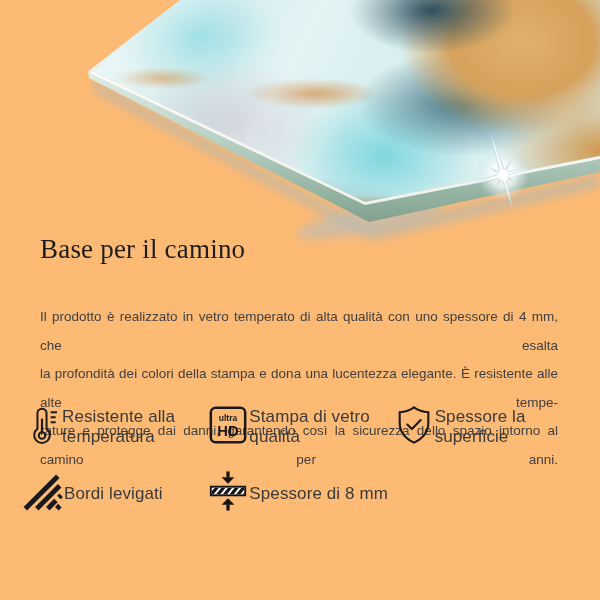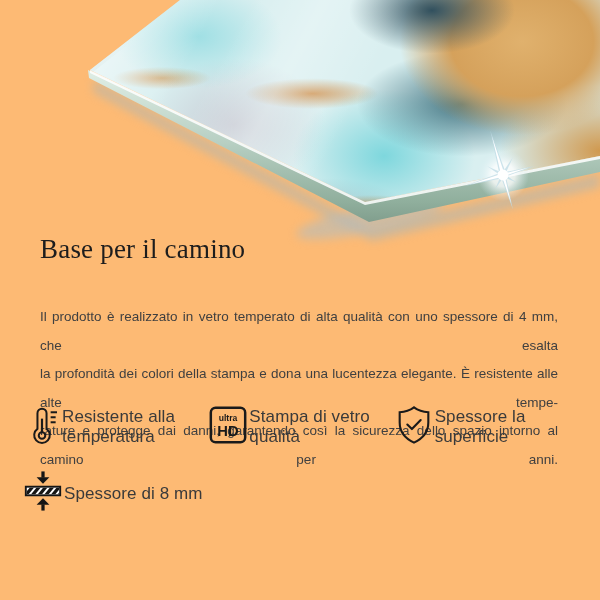--- a/index.html
+++ b/index.html
@@ -162,20 +162,31 @@
       <div class="icon-box">
         <svg width="42" height="44" viewBox="0 0 44 44" fill="none" stroke="#1a1a1a">
           <path d="M22 3.5 C26.5 6.8 31.5 8.3 37 8.6 V19.5 C37 29.3 30.6 36.6 22 40.5 C13.4 36.6 7 29.3 7 19.5 V8.6 C12.5 8.3 17.5 6.8 22 3.5 Z" stroke-width="2.2"></path>
           <path d="M15 21.5 L19.8 26.3 L29 16.8" stroke-width="2.2" stroke-linecap="round" stroke-linejoin="round"></path>
         </svg>
       </div>
       <div class="label">Spessore la superficie</div>
     </div>
 
 
+    <div class="cell">
+      <div class="icon-box">
+        <svg width="42" height="44" viewBox="0 0 44 44" fill="none" stroke="#1a1a1a">
+          <path d="M3.5 40.5 L37.5 6.5" stroke-width="5.2"></path>
+          <path d="M15.5 40.5 L39.5 16.5" stroke-width="5.2"></path>
+          <path d="M27 40.5 L41 26.5" stroke-width="5.2" stroke-dasharray="12 4.5"></path>
+          <path d="M36.5 40.5 L42 35" stroke-width="5.2" stroke-dasharray="4.5 3.5"></path>
+        </svg>
+      </div>
+      <div class="label">Bordi levigati</div>
+    </div>
 
     <div class="cell">
       <div class="icon-box">
         <svg width="42" height="44" viewBox="0 0 44 44">
           <g fill="#151515">
             <rect x="20.3" y="1.5" width="3.4" height="6.5"></rect>
             <polygon points="15.3,7.5 28.7,7.5 22,14.5"></polygon>
             <rect x="20.3" y="36" width="3.4" height="6.5"></rect>
             <polygon points="15.3,36.5 28.7,36.5 22,29.5"></polygon>
           </g>

